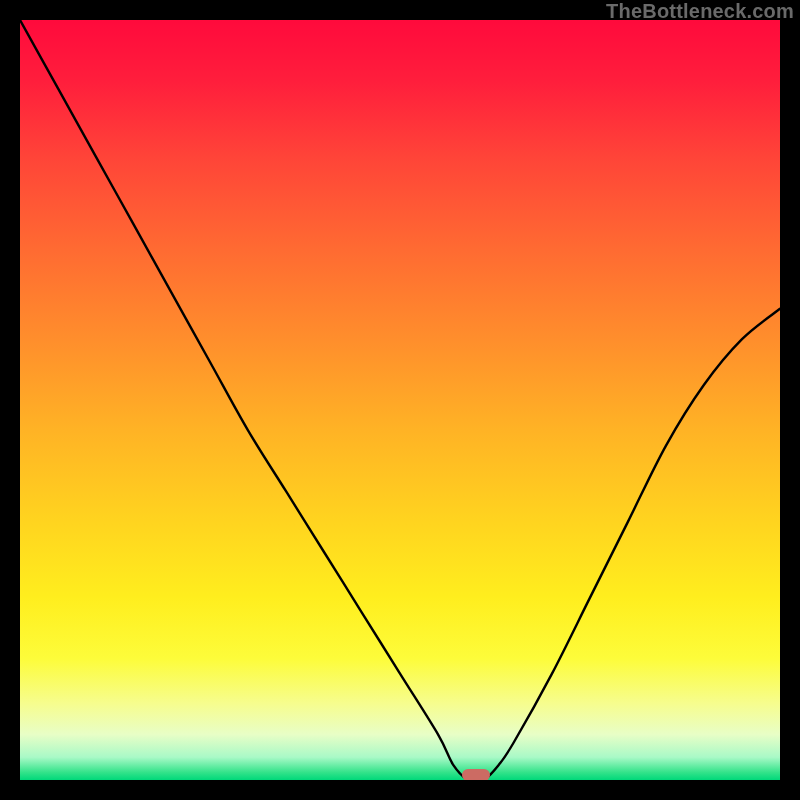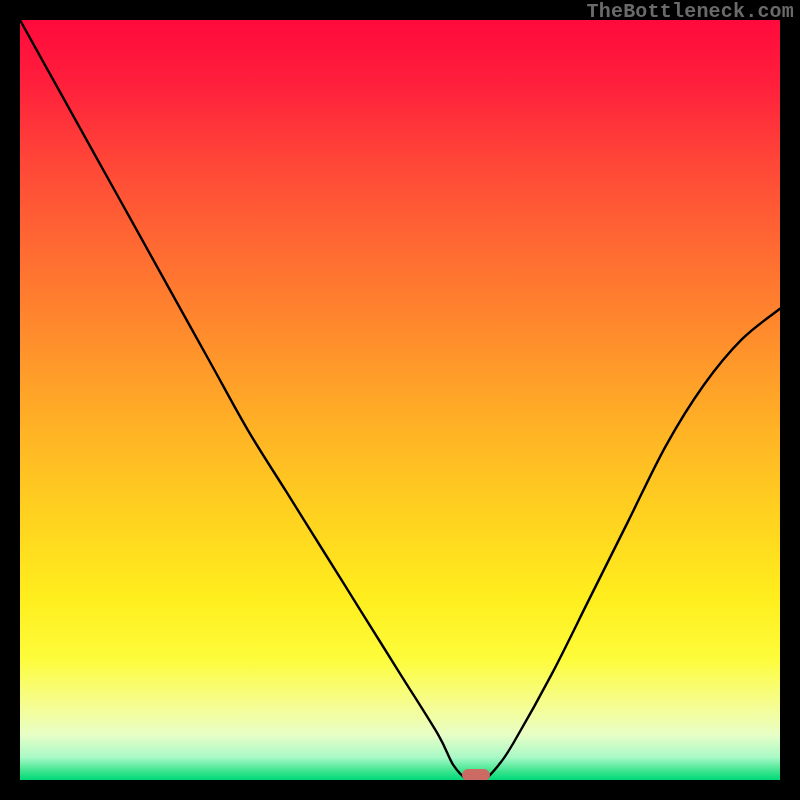--- a/index.html
+++ b/index.html
@@ -62,21 +62,21 @@
     position: absolute;
     width: 28px;
     height: 12px;
     border-radius: 6px;
     transform: translate(-50%, -50%);
   }
   .attribution {
     position: absolute;
     top: 0;
     right: 6px;
-    font-family: Liberation Mono, monospace;
+    font-family: Liberation Sans, sans-serif;
     font-size: 20px;
     font-weight: 600;
     color: #6a6a6a;
     letter-spacing: 0.2px;
     user-select: none;
   }
 </style>
 </head>
 <body>
 

